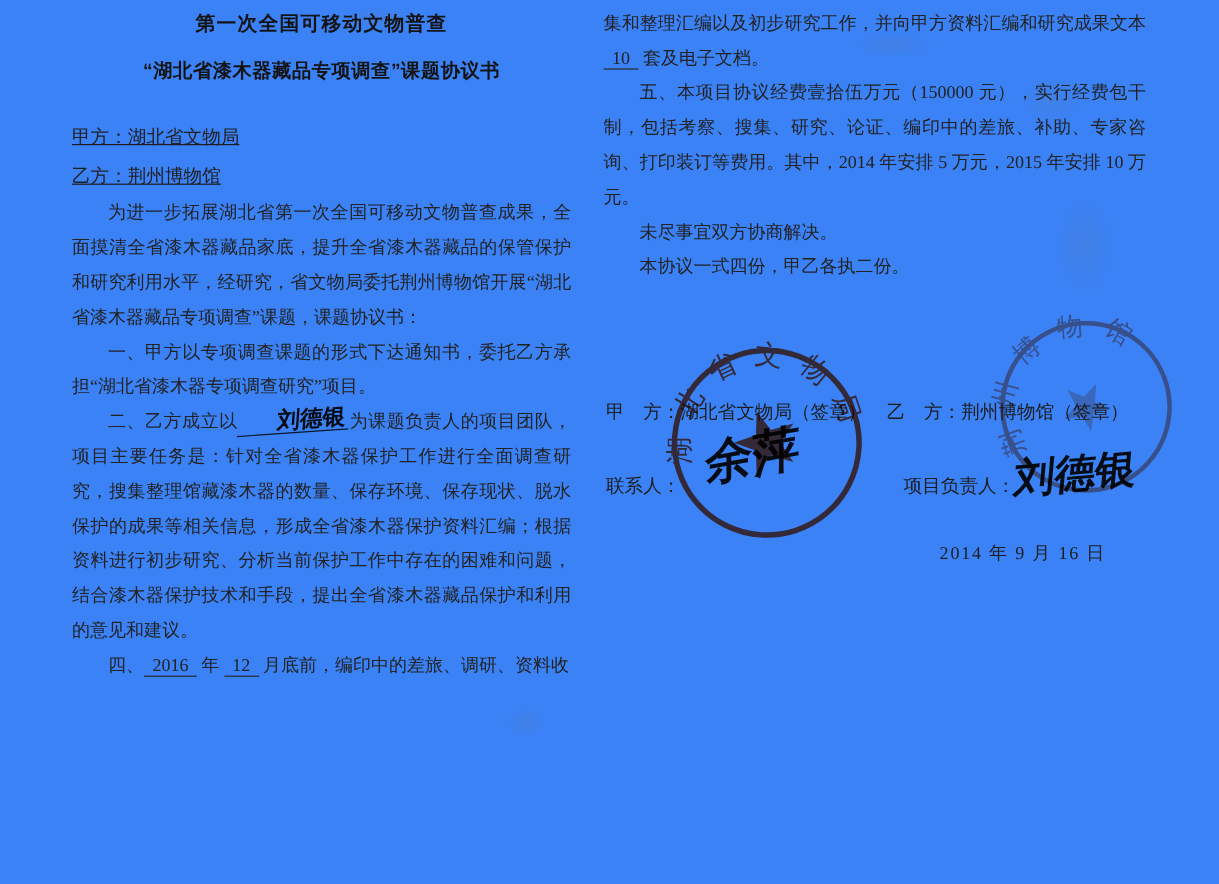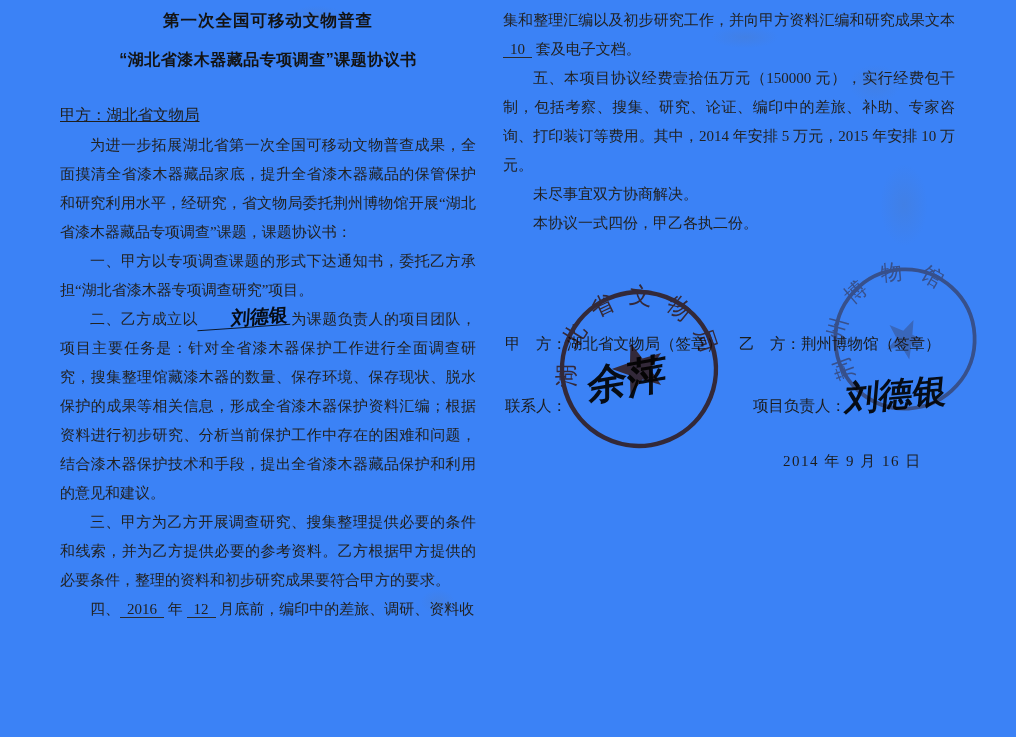--- a/index.html
+++ b/index.html
@@ -33,21 +33,21 @@
     display:inline-block; font-weight:600; color:#161616;
     transform:rotate(-4deg) skewX(-8deg); mix-blend-mode:multiply;
   }
   .hand-inline {
     font-size:19px; line-height:18px; padding:0 3px;
     border-bottom:1.5px solid #2a2a2a;
   }
 
   .abs { position:absolute; }
   .sign-party { font-size:15.5px; line-height:20px; white-space:nowrap; color:#1c1c1c; }
-  .sign-label { font-size:15.5px; line-height:20px; white-space:nowrap; color:#1c1c1c; }
+  .sign-label { font-size:15.5px; line-height:20px; white-space:nowrap; color:#1c1c1c;font-family:Liberation Mono, monospace; }
   .sig-contact { left:84px;  top:352px; font-size:40px; transform:rotate(-10deg) skewX(-10deg); }
   .sig-leader  { left:342px; top:372px; font-size:34px; transform:rotate(-5deg)  skewX(-10deg); }
   .date-line { left:280px; top:452px; font-size:15px; letter-spacing:1.5px; color:#1c1c1c; }
 
   .seal { position:absolute; mix-blend-mode:multiply; }
   .seal-a { left:50px;  top:283px; opacity:.92; }
   .seal-b { left:322px; top:259px; opacity:.52; }
 
   .smudge {
     position:absolute; border-radius:50%;
@@ -64,31 +64,31 @@
   <div class="smudge" style="left:840px;top:58px;width:70px;height:52px"></div>
   <div class="smudge" style="left:872px;top:150px;width:64px;height:110px"></div>
   <div class="smudge" style="left:415px;top:585px;width:46px;height:34px"></div>
 
   <div class="page page-left">
     <h1 class="doc-title">第一次全国可移动文物普查</h1>
     <h2 class="doc-subtitle">“湖北省漆木器藏品专项调查”课题协议书</h2>
 
     <div class="party-block">
       <p class="party">甲方：湖北省文物局</p>
+      <p class="party">乙方：荆州博物馆</p>
     </div>
 
     <p class="body indent preamble">为进一步拓展湖北省第一次全国可移动文物普查成果，全面摸清全省漆木器藏品家底，提升全省漆木器藏品的保管保护和研究利用水平，经研究，省文物局委托荆州博物馆开展“湖北省漆木器藏品专项调查”课题，课题协议书：</p>
 
     <p class="body indent">一、甲方以专项调查课题的形式下达通知书，委托乙方承担“湖北省漆木器专项调查研究”项目。</p>
 
     <p class="body indent">
       <span>二、乙方成立以</span><span class="hand hand-inline">刘德银</span><span>为课题负责人的项目团队，项目主要任务是：针对全省漆木器保护工作进行全面调查研究，搜集整理馆藏漆木器的数量、保存环境、保存现状、脱水保护的成果等相关信息，形成全省漆木器保护资料汇编；根据资料进行初步研究、分析当前保护工作中存在的困难和问题，结合漆木器保护技术和手段，提出全省漆木器藏品保护和利用的意见和建议。</span>
     </p>
 
-    <p class="body indent">三、甲方为乙方开展调查研究、搜集整理提供必要的条件和线索，并为乙方提供必要的参考资料。乙方根据甲方提供的必要条件，整理的资料和初步研究成果要符合甲方的要求。</p>
 
     <p class="body indent">
       <span>四、</span><span class="blank-num">2016</span><span> 年 </span><span class="blank-num">12</span><span> 月底前，编印中的差旅、调研、资料收</span>
     </p>
   </div>
 
   <div class="page page-right" style="position:absolute;">
     <p class="body">
       <span>集和整理汇编以及初步研究工作，并向甲方资料汇编和研究成果文本</span><span class="blank-num">10</span><span> 套及电子文档。</span>
     </p>

